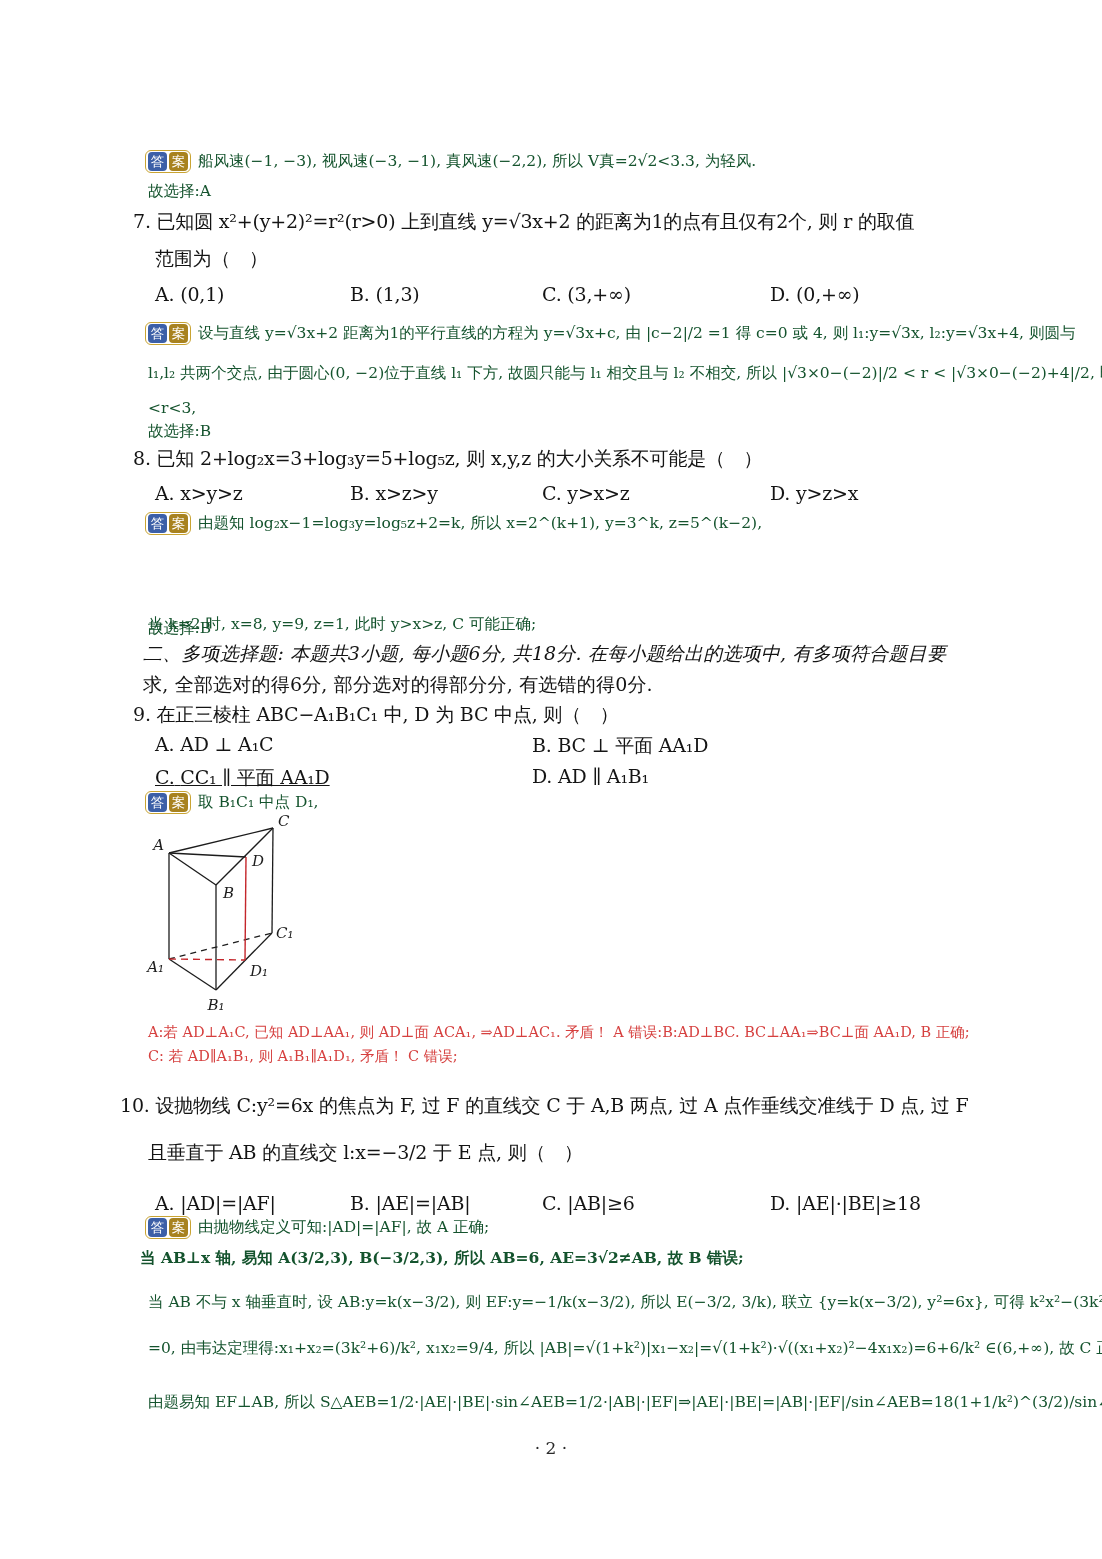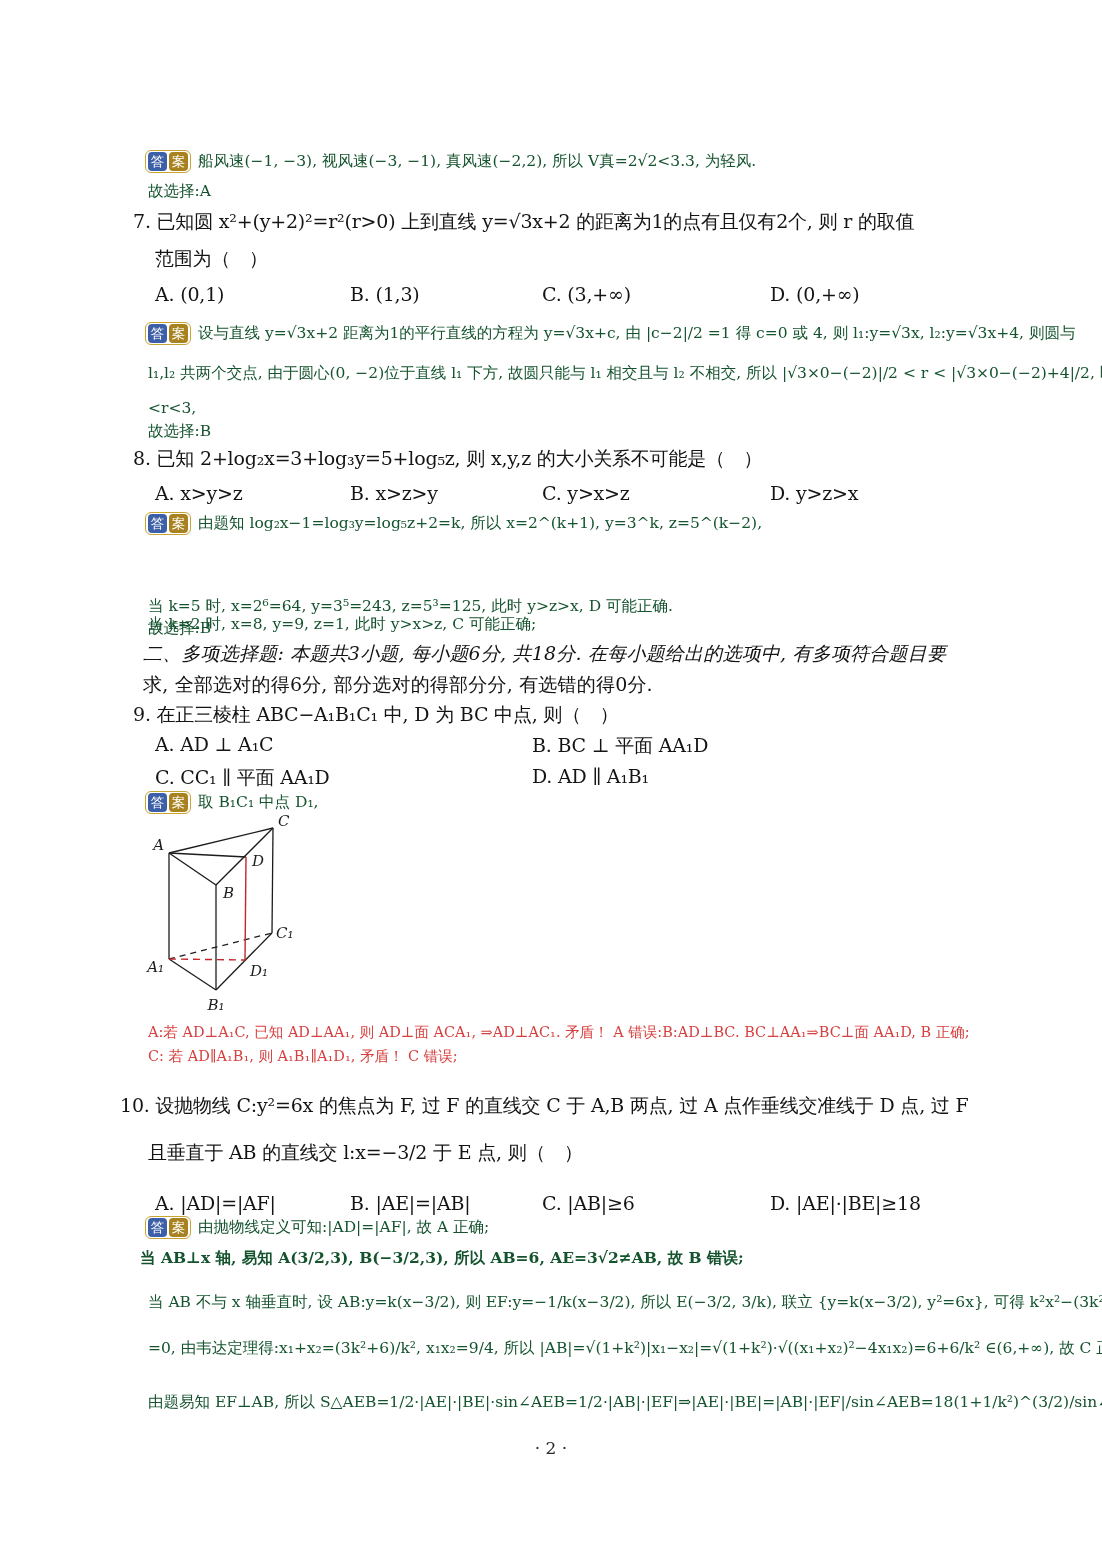--- a/index.html
+++ b/index.html
@@ -65,33 +65,32 @@
     <span class="optD q"><span>D.</span> <span>y&gt;z&gt;x</span></span>
   </div>
   <div class="ans-line" style="left:145px;top:512px;">
     <span class="badge">
         <span class="b1">答</span>
         <span class="b2">案</span>
       </span>
     <span class="red">由题知 log₂x−1=log₃y=log₅z+2=k, 所以 x=2^(k+1), y=3^k, z=5^(k−2),</span>
   </div>
   <div class="abs red" style="left:148px;top:574px;margin-top:40px;">当 k=2 时, x=8, y=9, z=1, 此时 y&gt;x&gt;z, C 可能正确;</div>
-  <div class="abs red" style="left:148px;top:596px;">当 k=5 时, x=2⁶=64, y=3⁵=243, z=5³=125, 此时 y&gt;z&gt;x, D 可能正确.</div>
   <div class="abs red" style="left:148px;top:618px;">故选择:B</div>
 
   <div class="abs sec" style="left:143px;top:641px;font-style:italic;">二、多项选择题: 本题共3小题, 每小题6分, 共18分. 在每小题给出的选项中, 有多项符合题目要</div>
   <div class="abs sec" style="left:143px;top:672px;">求, 全部选对的得6分, 部分选对的得部分分, 有选错的得0分.</div>
 
   <div class="abs q" style="left:133px;top:702px;">9. 在正三棱柱 ABC−A₁B₁C₁ 中, D 为 BC 中点, 则（　）</div>
   <div class="abs" style="top:733px;left:0;width:1102px;">
     <span class="q" style="position:absolute;left:155px;"><span>A.</span> <span>AD ⊥ A₁C</span></span>
     <span class="q" style="position:absolute;left:532px;"><span>B.</span> <span>BC ⊥ 平面 AA₁D</span></span>
   </div>
   <div class="abs" style="top:765px;left:0;width:1102px;">
-    <span class="q" style="position:absolute;left:155px;"><span>C.</span> <span>CC₁ ∥ 平面 AA₁D</span></span>
+    <span class="q" style="position:absolute;left:155px;text-decoration:underline;"><span>C.</span> <span>CC₁ ∥ 平面 AA₁D</span></span>
     <span class="q" style="position:absolute;left:532px;"><span>D.</span> <span>AD ∥ A₁B₁</span></span>
   </div>
   <div class="ans-line" style="left:145px;top:791px;">
     <span class="badge">
         <span class="b1">答</span>
         <span class="b2">案</span>
       </span>
     <span class="red">取 B₁C₁ 中点 D₁,</span>
   </div>
 

